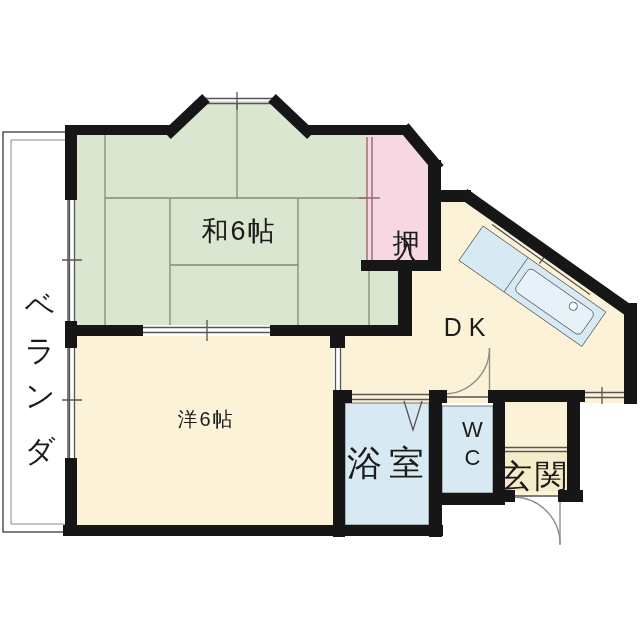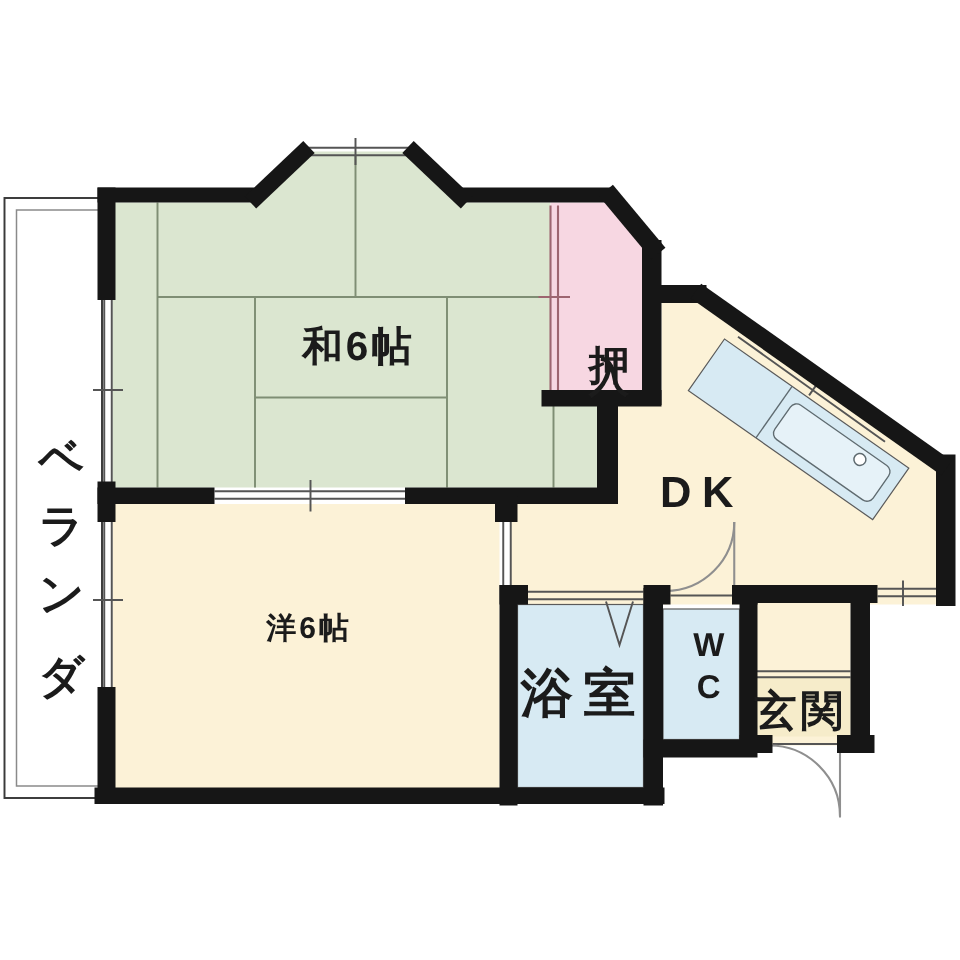--- a/index.html
+++ b/index.html
@@ -12,31 +12,31 @@
   .thin{stroke:var(--c-line-thin);stroke-width:1.3;fill:none;}
   .mat{stroke:var(--c-mat-line);stroke-width:1.3;fill:none;}
   .door{stroke:var(--c-door-arc);stroke-width:1.4;fill:none;}
   .closetdoor{stroke:var(--c-closet-door);stroke-width:1.4;fill:none;}
   .f-tatami{fill:var(--c-tatami-green);}
   .f-cream{fill:var(--c-room-cream);}
   .f-pink{fill:var(--c-closet-pink);}
   .f-blue{fill:var(--c-water-blue);stroke:#5a5a5a;stroke-width:0.8;}
   .f-sink{fill:var(--c-sink-blue);stroke:#5f6b70;stroke-width:0.9;}
   .f-tile{fill:var(--c-genkan-tile);}
-  .lbl{position:absolute;font-weight:700;color:var(--c-text);text-align:center;
+  .lbl{position:absolute;font-weight:400;color:var(--c-text);text-align:center;
        line-height:1.08;white-space:nowrap;}
   .vert{writing-mode:vertical-rl;text-orientation:upright;}
   .lbl-veranda{left:10px;top:256px;width:46px;height:218px;font-size:30px;letter-spacing:13px;}
   .lbl-washitsu{left:170px;top:217px;width:138px;font-size:27px;letter-spacing:2px;}
   .lbl-oshiire{left:382px;top:171px;width:38px;height:86px;font-size:27px;letter-spacing:6px;}
-  .lbl-dk{left:426px;top:314px;width:84px;font-size:29px;letter-spacing:7px;}
+  .lbl-dk{left:426px;top:314px;width:84px;font-size:25px;letter-spacing:7px;}
   .lbl-youshitsu{left:136px;top:409px;width:140px;font-size:20px;letter-spacing:2px;}
   .lbl-yokushitsu{left:344px;top:444px;width:90px;font-size:35px;letter-spacing:7px;}
   .lbl-wc{left:450px;top:415px;width:34px;height:60px;font-size:22px;letter-spacing:3px;}
-  .lbl-genkan{left:500px;top:459px;width:68px;font-size:28px;letter-spacing:3px;}
+  .lbl-genkan{left:500px;top:459px;width:68px;font-size:32px;letter-spacing:3px;}
 </style>
 </head>
 <body>
 
 <div id="stage">
   <svg id="plan-svg" width="640" height="640" viewBox="0 0 640 640">
 
     <g>
       <rect x="3" y="132" width="65" height="400" fill="#ffffff" stroke="#3a3a3a" stroke-width="1.3"></rect>
       <path d="M68,140 H11 V524 H68" fill="none" stroke="#8a8a8a" stroke-width="1"></path>

